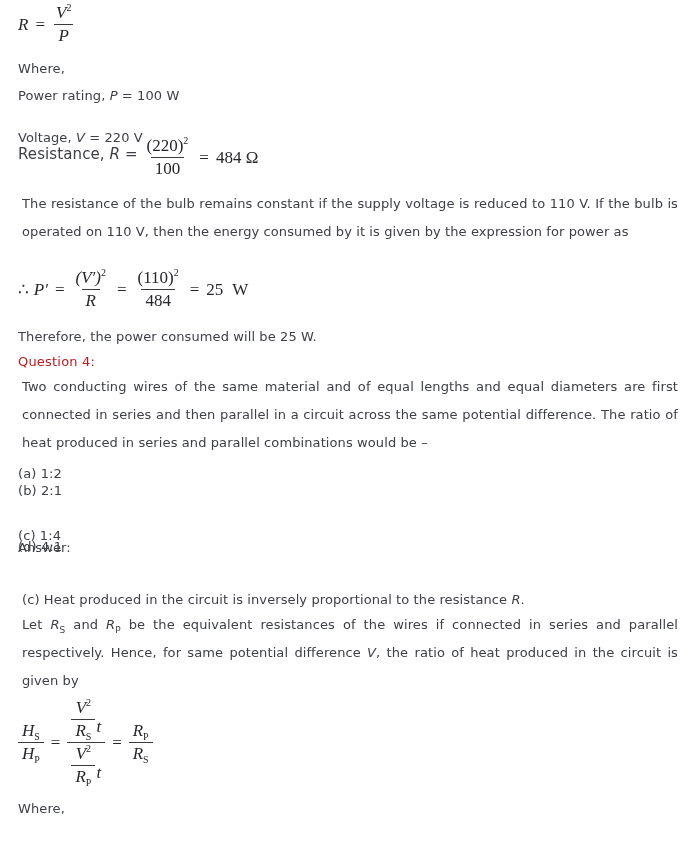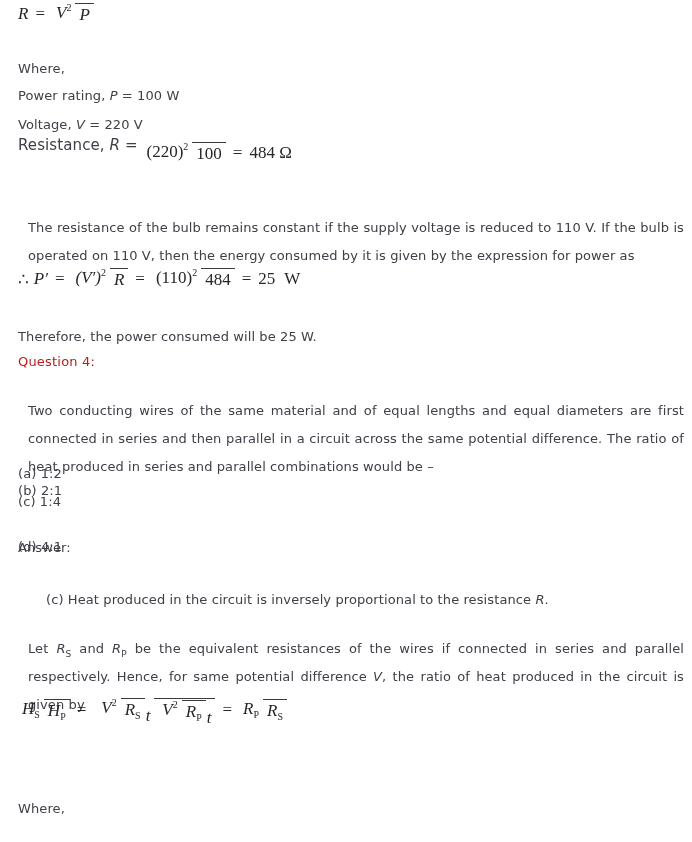--- a/index.html
+++ b/index.html
@@ -4,68 +4,68 @@
 <style>
   html, body { margin:0; padding:0; background:#ffffff; }
   .page {
     position:relative; width:692px; height:842px; overflow:hidden;
     background:#ffffff;
     font-family:"DejaVu Sans", "Liberation Sans", sans-serif;
     color:#3e4048; font-size:13px; letter-spacing:0.1px;
   }
   .line { position:absolute; left:18px; line-height:16px; white-space:pre; }
   .para {
-    position:absolute; left:28px; width:656px;
-    line-height:28px; text-align:justify;margin-top:24px;
+    position:absolute; left:22px; width:656px;
+    line-height:28px; text-align:justify;
   }
   .heading { font-weight:normal; color:#b91c1c; letter-spacing:0.2px;text-align:center; }
   .bi { font-style:italic; }
   .bsub { font-size:9px; vertical-align:sub; line-height:0; }
   
   .f-row {
     position:absolute; left:18px; display:flex; align-items:center;
     font-family:"Liberation Serif", "DejaVu Serif", serif;
     font-size:17px; color:#26262b; letter-spacing:0;
   }
   .f-row .sans-prefix {
     font-family:"DejaVu Sans", "Liberation Sans", sans-serif;
     font-size:15px; color:#3e4048; align-self:flex-end; margin-bottom:16px;
     letter-spacing:0.1px; white-space:pre;
   }
   .mi { font-style:italic; }
   .eq { margin:0 7px; }
-  .frac { display:inline-flex; flex-direction:row; }
+  .frac { display:inline-flex; flex-direction:column; align-items:center; }
   .frac > .num { padding:0 4px 1px; text-align:center; }
   .frac > .den { padding:1px 4px 0; border-top:1px solid #3a3a3c; text-align:center; }
   .msup { font-size:10px; line-height:0; }
   .msub { font-size:10px; line-height:0; }
   .nest { display:inline-flex; align-items:center; }
   .tvar { margin-left:1px; position:relative; top:7px; }
   .unit { margin-left:9px; }
-  .answer-line { padding-left:4px;margin-left:24px; }
+  .answer-line { padding-left:4px; }
 </style>
 </head>
 <body>
 
 <div class="page">
 
   <div class="f-row" style="top:3px">
     <span class="mi">R</span>
     <span class="eq">=</span>
     <span class="frac">
       <span class="num"><span class="mi">V</span><sup class="msup">2</sup></span>
       <span class="den"><span class="mi">P</span></span>
     </span>
   </div>
 
   <div class="line" style="top:61px">Where,</div>
 
   <div class="line" style="top:88px"><span>Power rating, </span><span class="bi">P</span><span> = 100 W</span></div>
 
-  <div class="line" style="top:117px"><span>Voltage, </span><span class="bi">V</span><span> = 220 V</span></div>
+  <div class="line" style="top:130px"><span>Voltage, </span><span class="bi">V</span><span> = 220 V</span></div>
 
   <div class="f-row" style="top:136px">
     <span class="sans-prefix"><span>Resistance, </span><span class="bi">R</span><span> = </span></span>
     <span class="nest" style="align-self:center">
       <span class="frac">
         <span class="num"><span>(220)</span><sup class="msup">2</sup></span>
         <span class="den"><span>100</span></span>
       </span>
       <span class="eq">=</span>
       <span>484 Ω</span>
@@ -93,21 +93,21 @@
   </div>
 
   <div class="line" style="top:329px">Therefore, the power consumed will be 25 W.</div>
 
   <div class="line heading" style="top:354px">Question 4:</div>
 
   <div class="para" style="top:373px">Two conducting wires of the same material and of equal lengths and equal diameters are first connected in series and then parallel in a circuit across the same potential difference. The ratio of heat produced in series and parallel combinations would be –</div>
 
   <div class="line" style="top:466px">(a) 1:2</div>
   <div class="line" style="top:483px">(b) 2:1</div>
-  <div class="line" style="top:494px">(c) 1:4</div>
+  <div class="line" style="top:528px">(c) 1:4</div>
   <div class="line" style="top:539px">(d) 4:1</div>
 
   <div class="line" style="top:540px">Answer:</div>
 
   <div class="line answer-line" style="top:592px"><span>(c) Heat produced in the circuit is inversely proportional to the resistance </span><span class="bi">R</span><span>.</span></div>
 
   <div class="para" style="top:611px"><span>Let </span><span class="bi">R</span><span class="bsub">S</span><span> and </span><span class="bi">R</span><span class="bsub">P</span><span> be the equivalent resistances of the wires if connected in series and parallel respectively. Hence, for same potential difference </span><span class="bi">V</span><span>, the ratio of heat produced in the circuit is given by</span></div>
 
   <div class="f-row" style="top:698px">
     <span class="frac">

